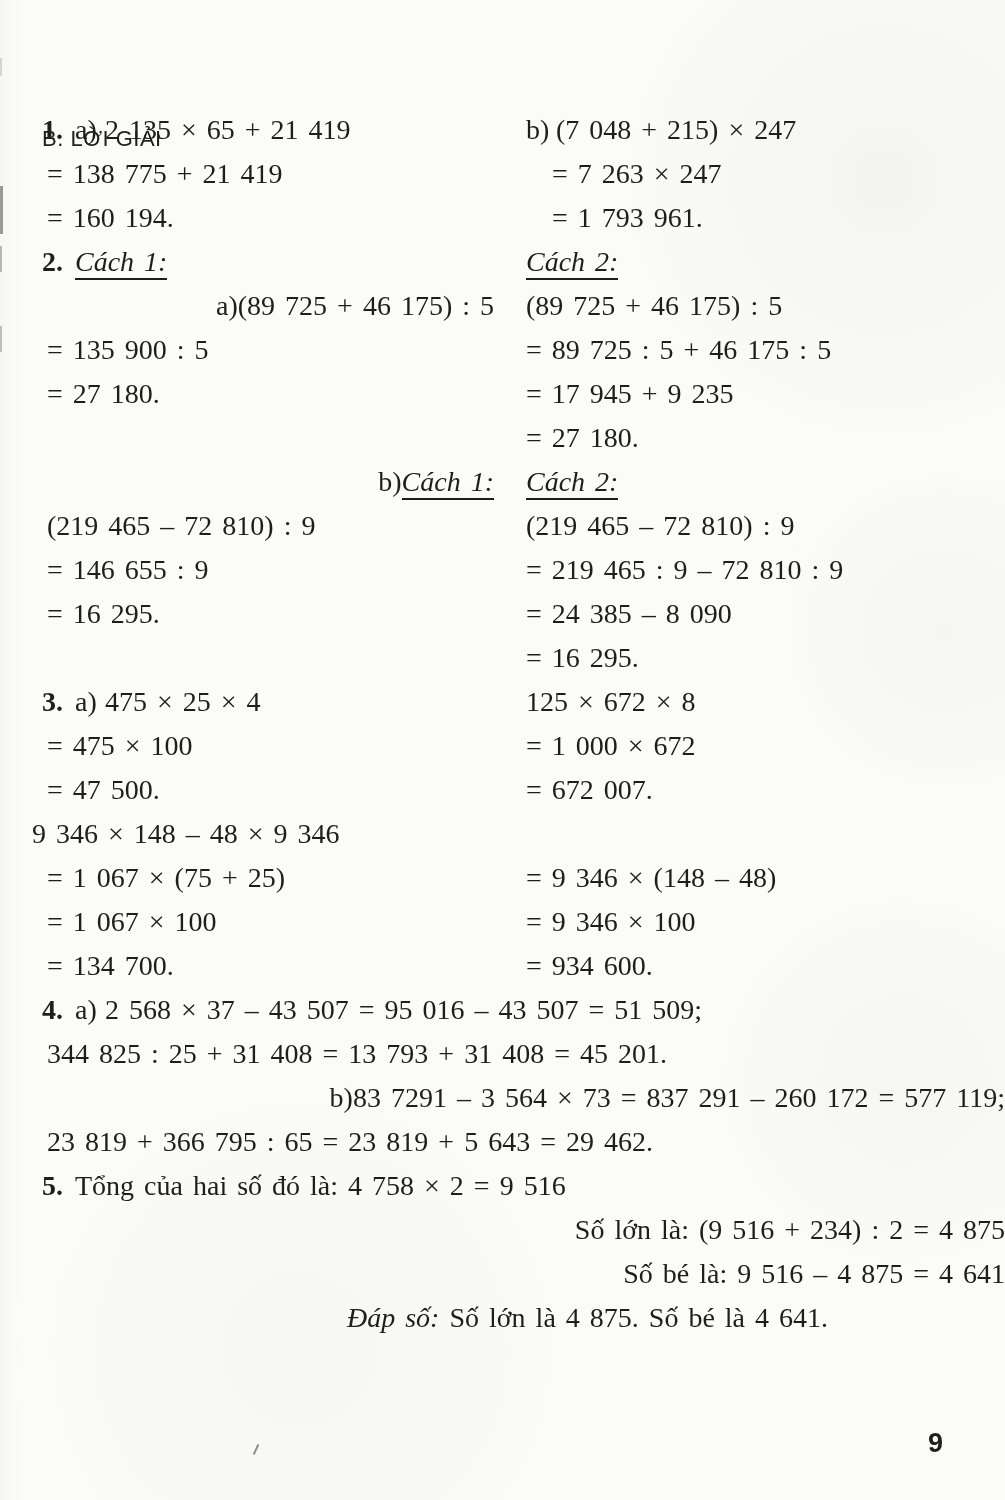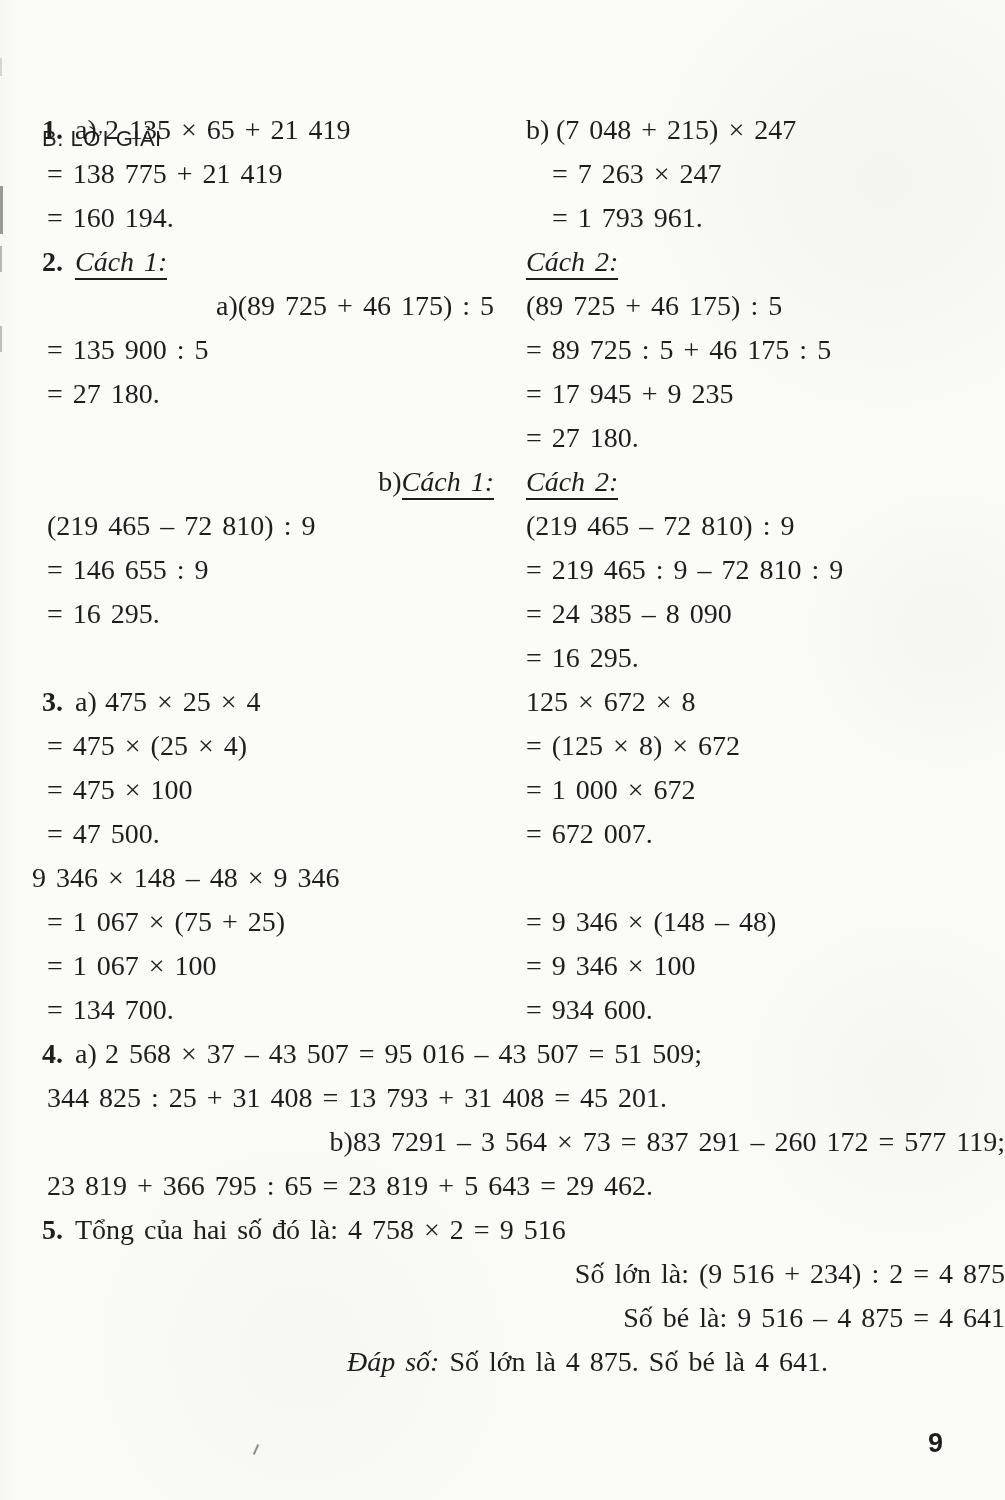--- a/index.html
+++ b/index.html
@@ -106,24 +106,20 @@
       </div>
       <div class="row">
         <div class="cell lcell "></div>
         <div class="cell rcell "><span class="txt">= 16 295.</span></div>
       </div>
       <div class="row">
         <div class="cell lcell "><span class="num">3.</span><span class="lab">a)</span><span class="txt">475 × 25 × 4</span></div>
         <div class="cell rcell "><span class="txt">125 × 672 × 8</span></div>
       </div>
       <div class="row">
-        <div class="cell lcell p2"><span class="txt">= 475 × (25 × 4)</span></div>
-        <div class="cell rcell "><span class="txt">= (125 × 8) × 672</span></div>
-      </div>
-      <div class="row">
         <div class="cell lcell p2"><span class="txt">= 475 × 100</span></div>
         <div class="cell rcell "><span class="txt">= 1 000 × 672</span></div>
       </div>
       <div class="row">
         <div class="cell lcell p2"><span class="txt">= 47 500.</span></div>
         <div class="cell rcell "><span class="txt">= 672 007.</span></div>
       </div>
       <div class="row">
         <div class="cell rcell "><span class="txt">9 346 × 148 – 48 × 9 346</span></div>
       </div>

